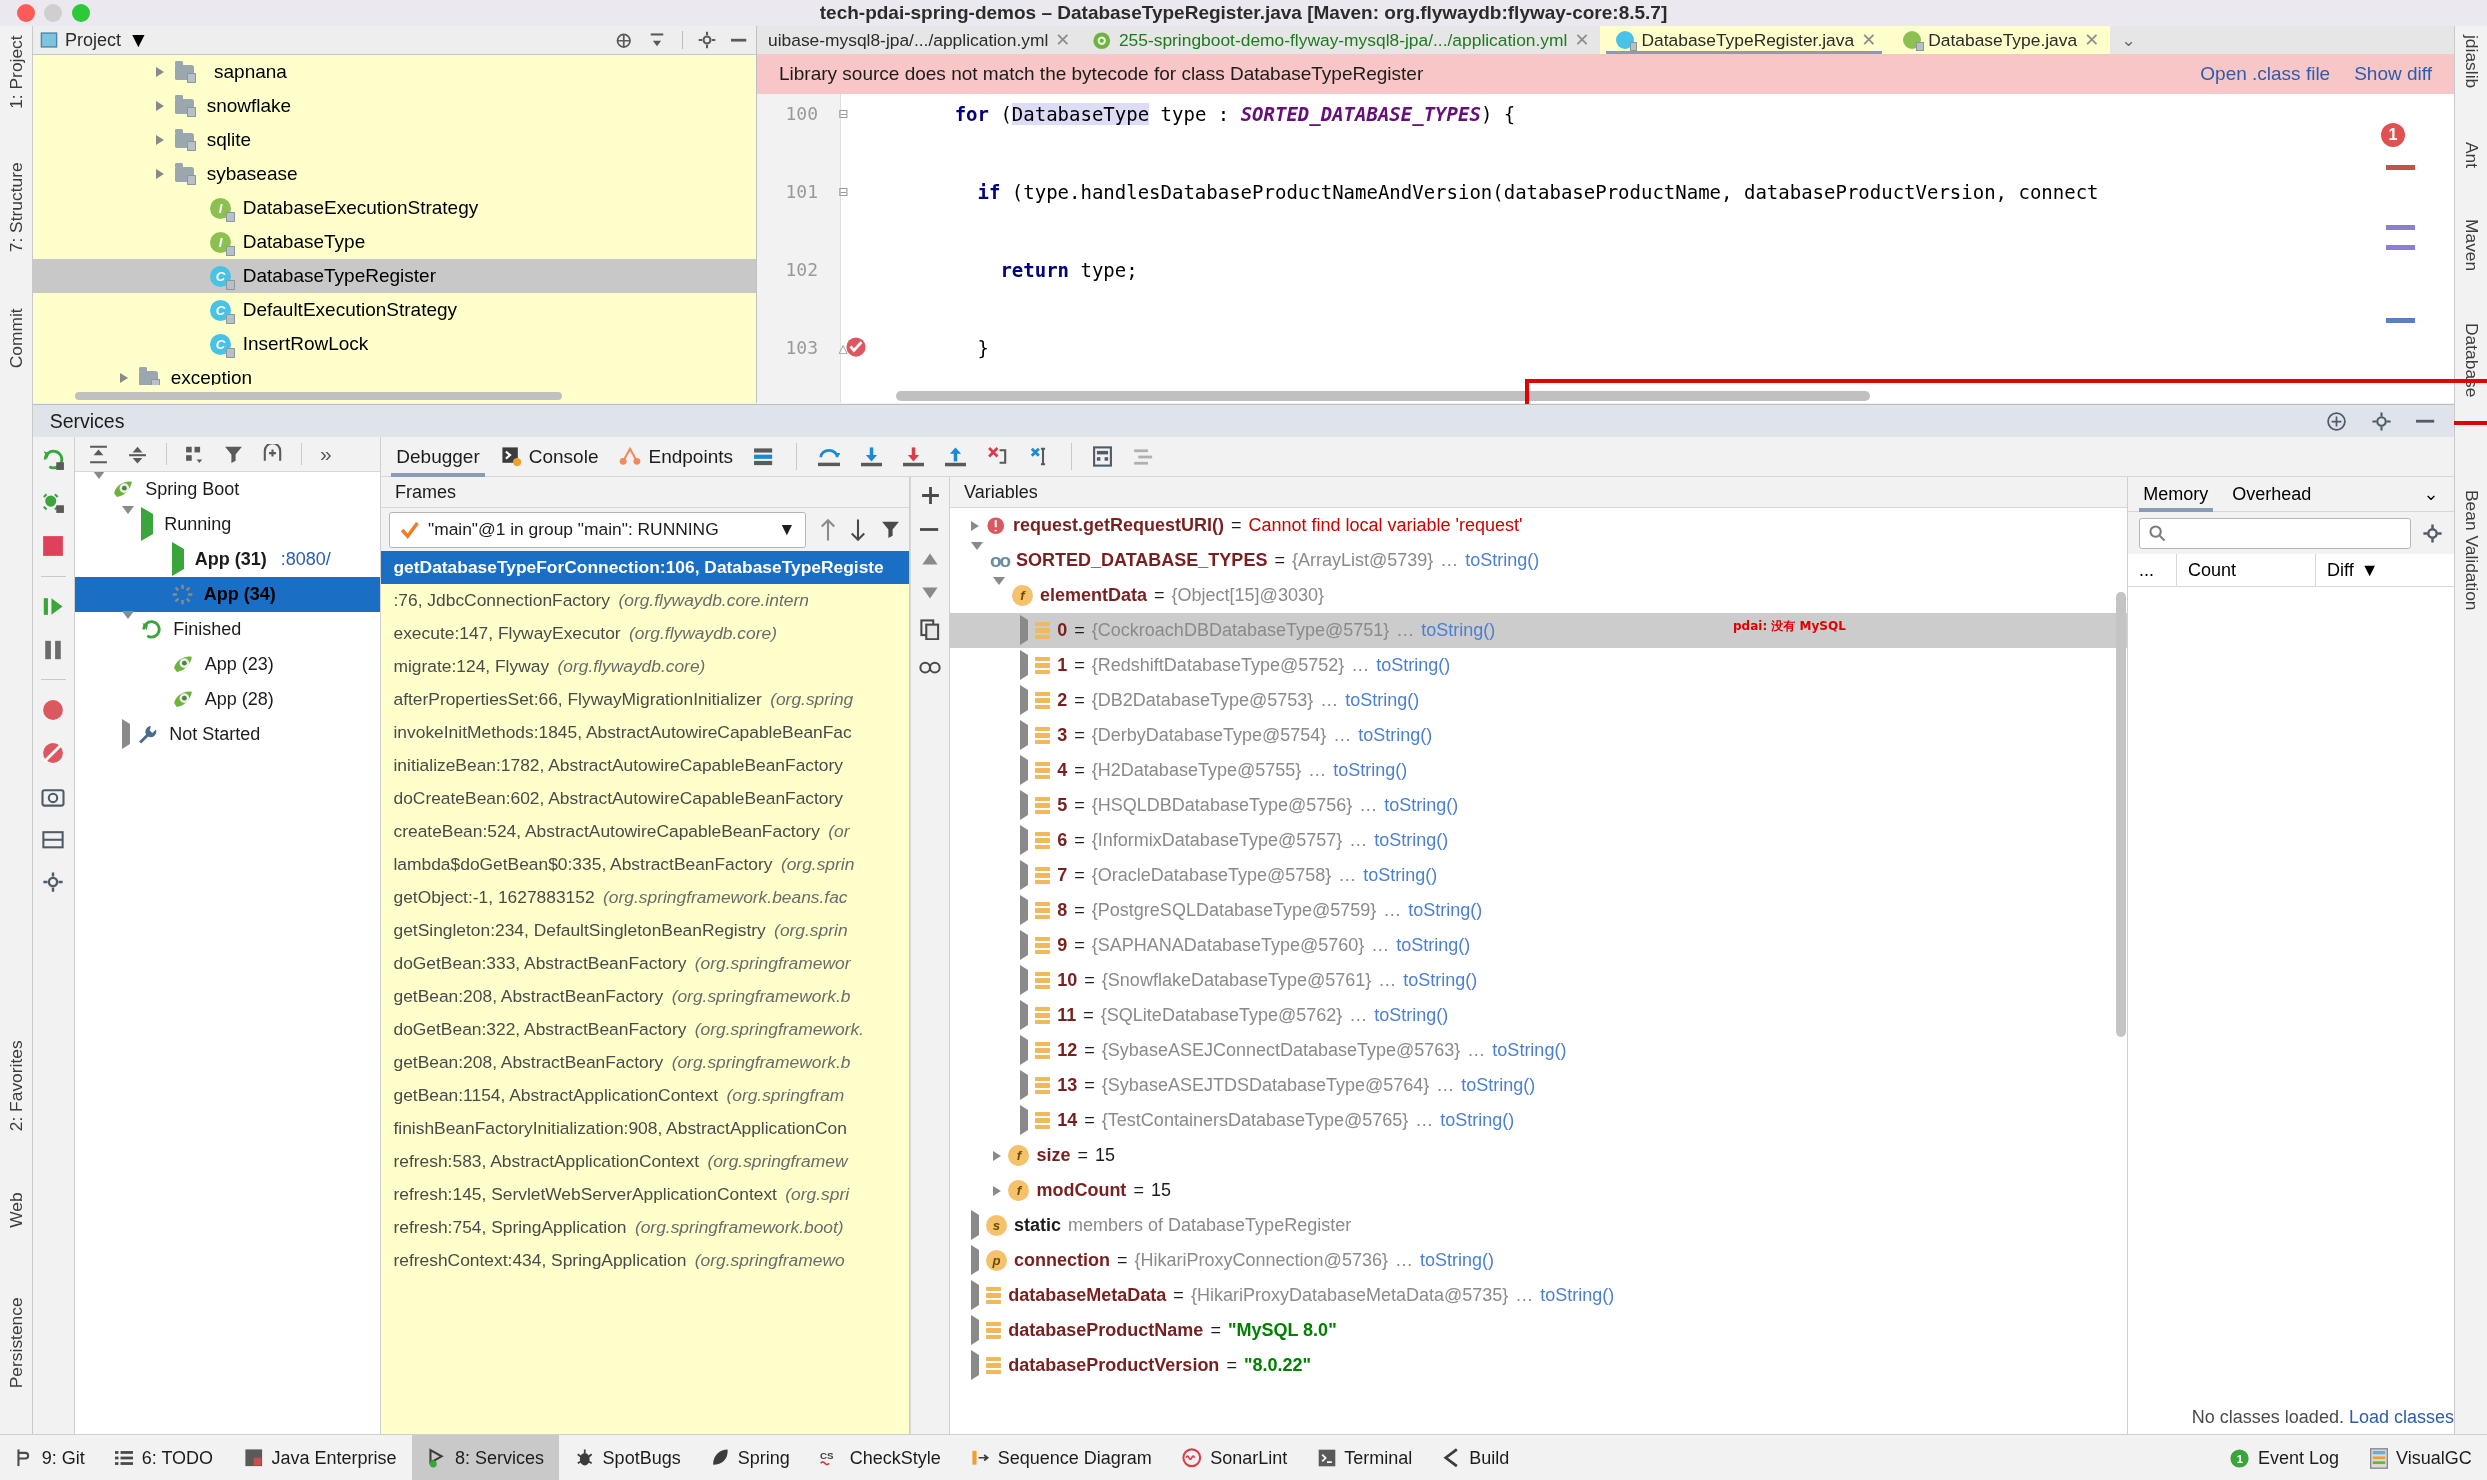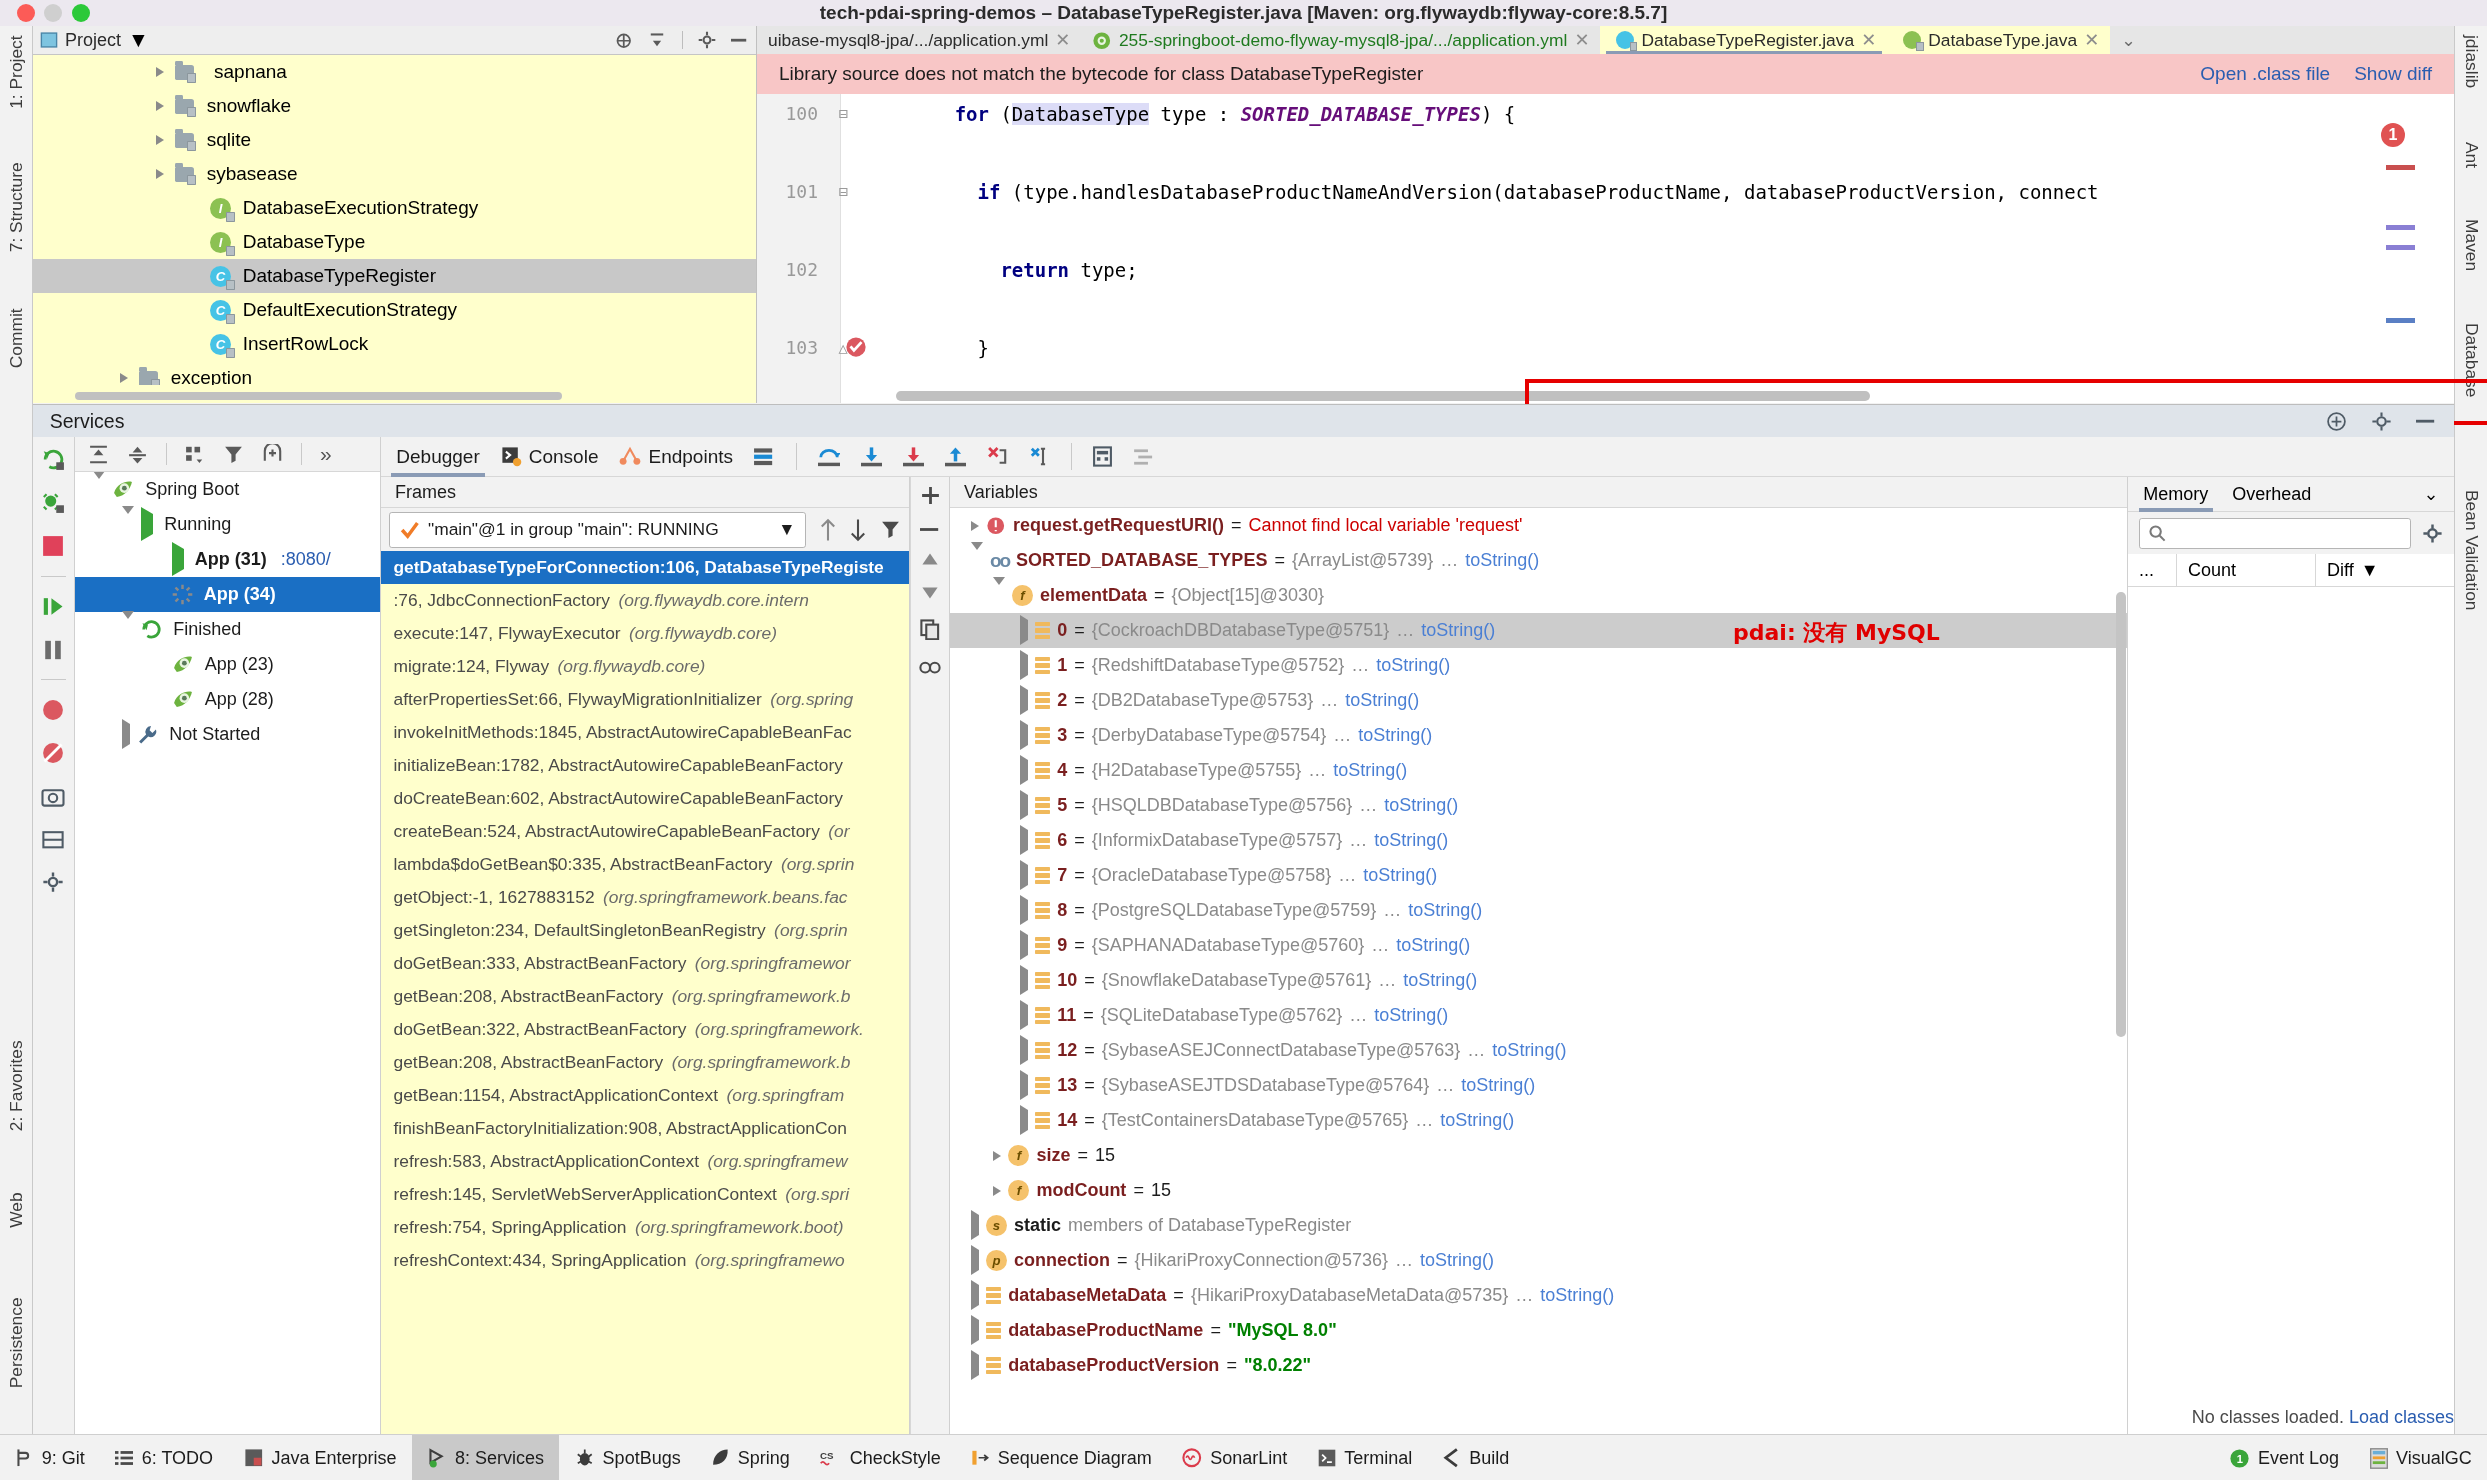--- a/index.html
+++ b/index.html
@@ -113,21 +113,21 @@
   #svc-run-strip { width:42px; background:#f2f2f2; border-right:0.7px solid #d0d0d0;
     padding-top:9.7px; display:flex; flex-direction:column; align-items:center; gap:16.7px; }
   .ricon { width:26.4px;height:26.4px; display:flex;align-items:center;justify-content:center; }
 
   #svc-tree-col { width:306px; border-right:0.7px solid #d0d0d0; background:#fff;
     display:flex; flex-direction:column; }
   #svc-tree-toolbar { height:35px; background:#f2f2f2; border-bottom:0.7px solid #d7d7d7;
     display:flex; align-items:center; gap:18px; padding:0 12.5px; color:#555; }
   #svc-tree { flex:1; overflow:hidden; background:#fff; font-size:18px; }
   .svc-row { height:35px; display:flex; align-items:center; gap:7px; color:#1c1c1c; }
-  .svc-row.sel { background:#1a6fc4; color:#ffffff; }
+  .svc-row.sel { background:#1a6fc4; color:#000000; }
   .caret-d { width:0;height:0;border-top:8.4px solid #8a8a8a;
     border-left:6.3px solid transparent;border-right:6.3px solid transparent; }
   .play { width:0;height:0;border-left:12.5px solid #3aa53a;
     border-top:7.7px solid transparent;border-bottom:7.7px solid transparent; }
   .port { color:#2a5db0; }
 
   
   #dbg { flex:1; display:flex; flex-direction:column; min-width:0; }
   #dbg-tabs { height:40px; background:#f2f2f2; border-bottom:0.7px solid #d7d7d7;
     display:flex; align-items:center; gap:21px; padding:0 15.3px; font-size:19px; }
@@ -179,21 +179,21 @@
   .oo-ic{color:#6b8aa6;font-weight:bold;letter-spacing:-2.1px;font-size:19px;}
   .vname { color:#7a1f1f; font-weight:bold; }
   .vname.plain{ color:#1c1c1c; font-weight:bold;}
   .veq { color:#1c1c1c; }
   .vval { color:#8a8a8a; }
   .vstr { color:#008000; font-weight:bold; }
   .vlink { color:#4a7fd4; }
   .vdim { color:#8a8a8a; }
   .verr { color:#cc0000; }
   #pdai-note { position:absolute; left:783px; top:2.8px; color:#e00000;
-    font-size:22px; font-weight:bold; font-family:"DejaVu Sans", sans-serif; }
+    font-size:12px; font-weight:bold; font-family:"DejaVu Sans", sans-serif; }
   #vars-scroll { position:absolute; right:1.4px; top:84px; width:9.7px; height:445px;
     background:#c4c4c4; border-radius:4.9px; }
 
   #mem-col { width:327px; border-left:0.7px solid #d0d0d0; display:flex;
     flex-direction:column; background:#fff; }
   #mem-tabs { height:35px; background:#f2f2f2; border-bottom:0.7px solid #d7d7d7;
     display:flex; align-items:center; gap:24px; padding:0 15.3px; font-size:18px; }
   .mtab{position:relative;height:35px;display:flex;align-items:center;}
   .mtab.active:after{content:"";position:absolute;left:-4.2px;right:-4.2px;bottom:0;
     height:3.5px;background:#8a9bb5;}

